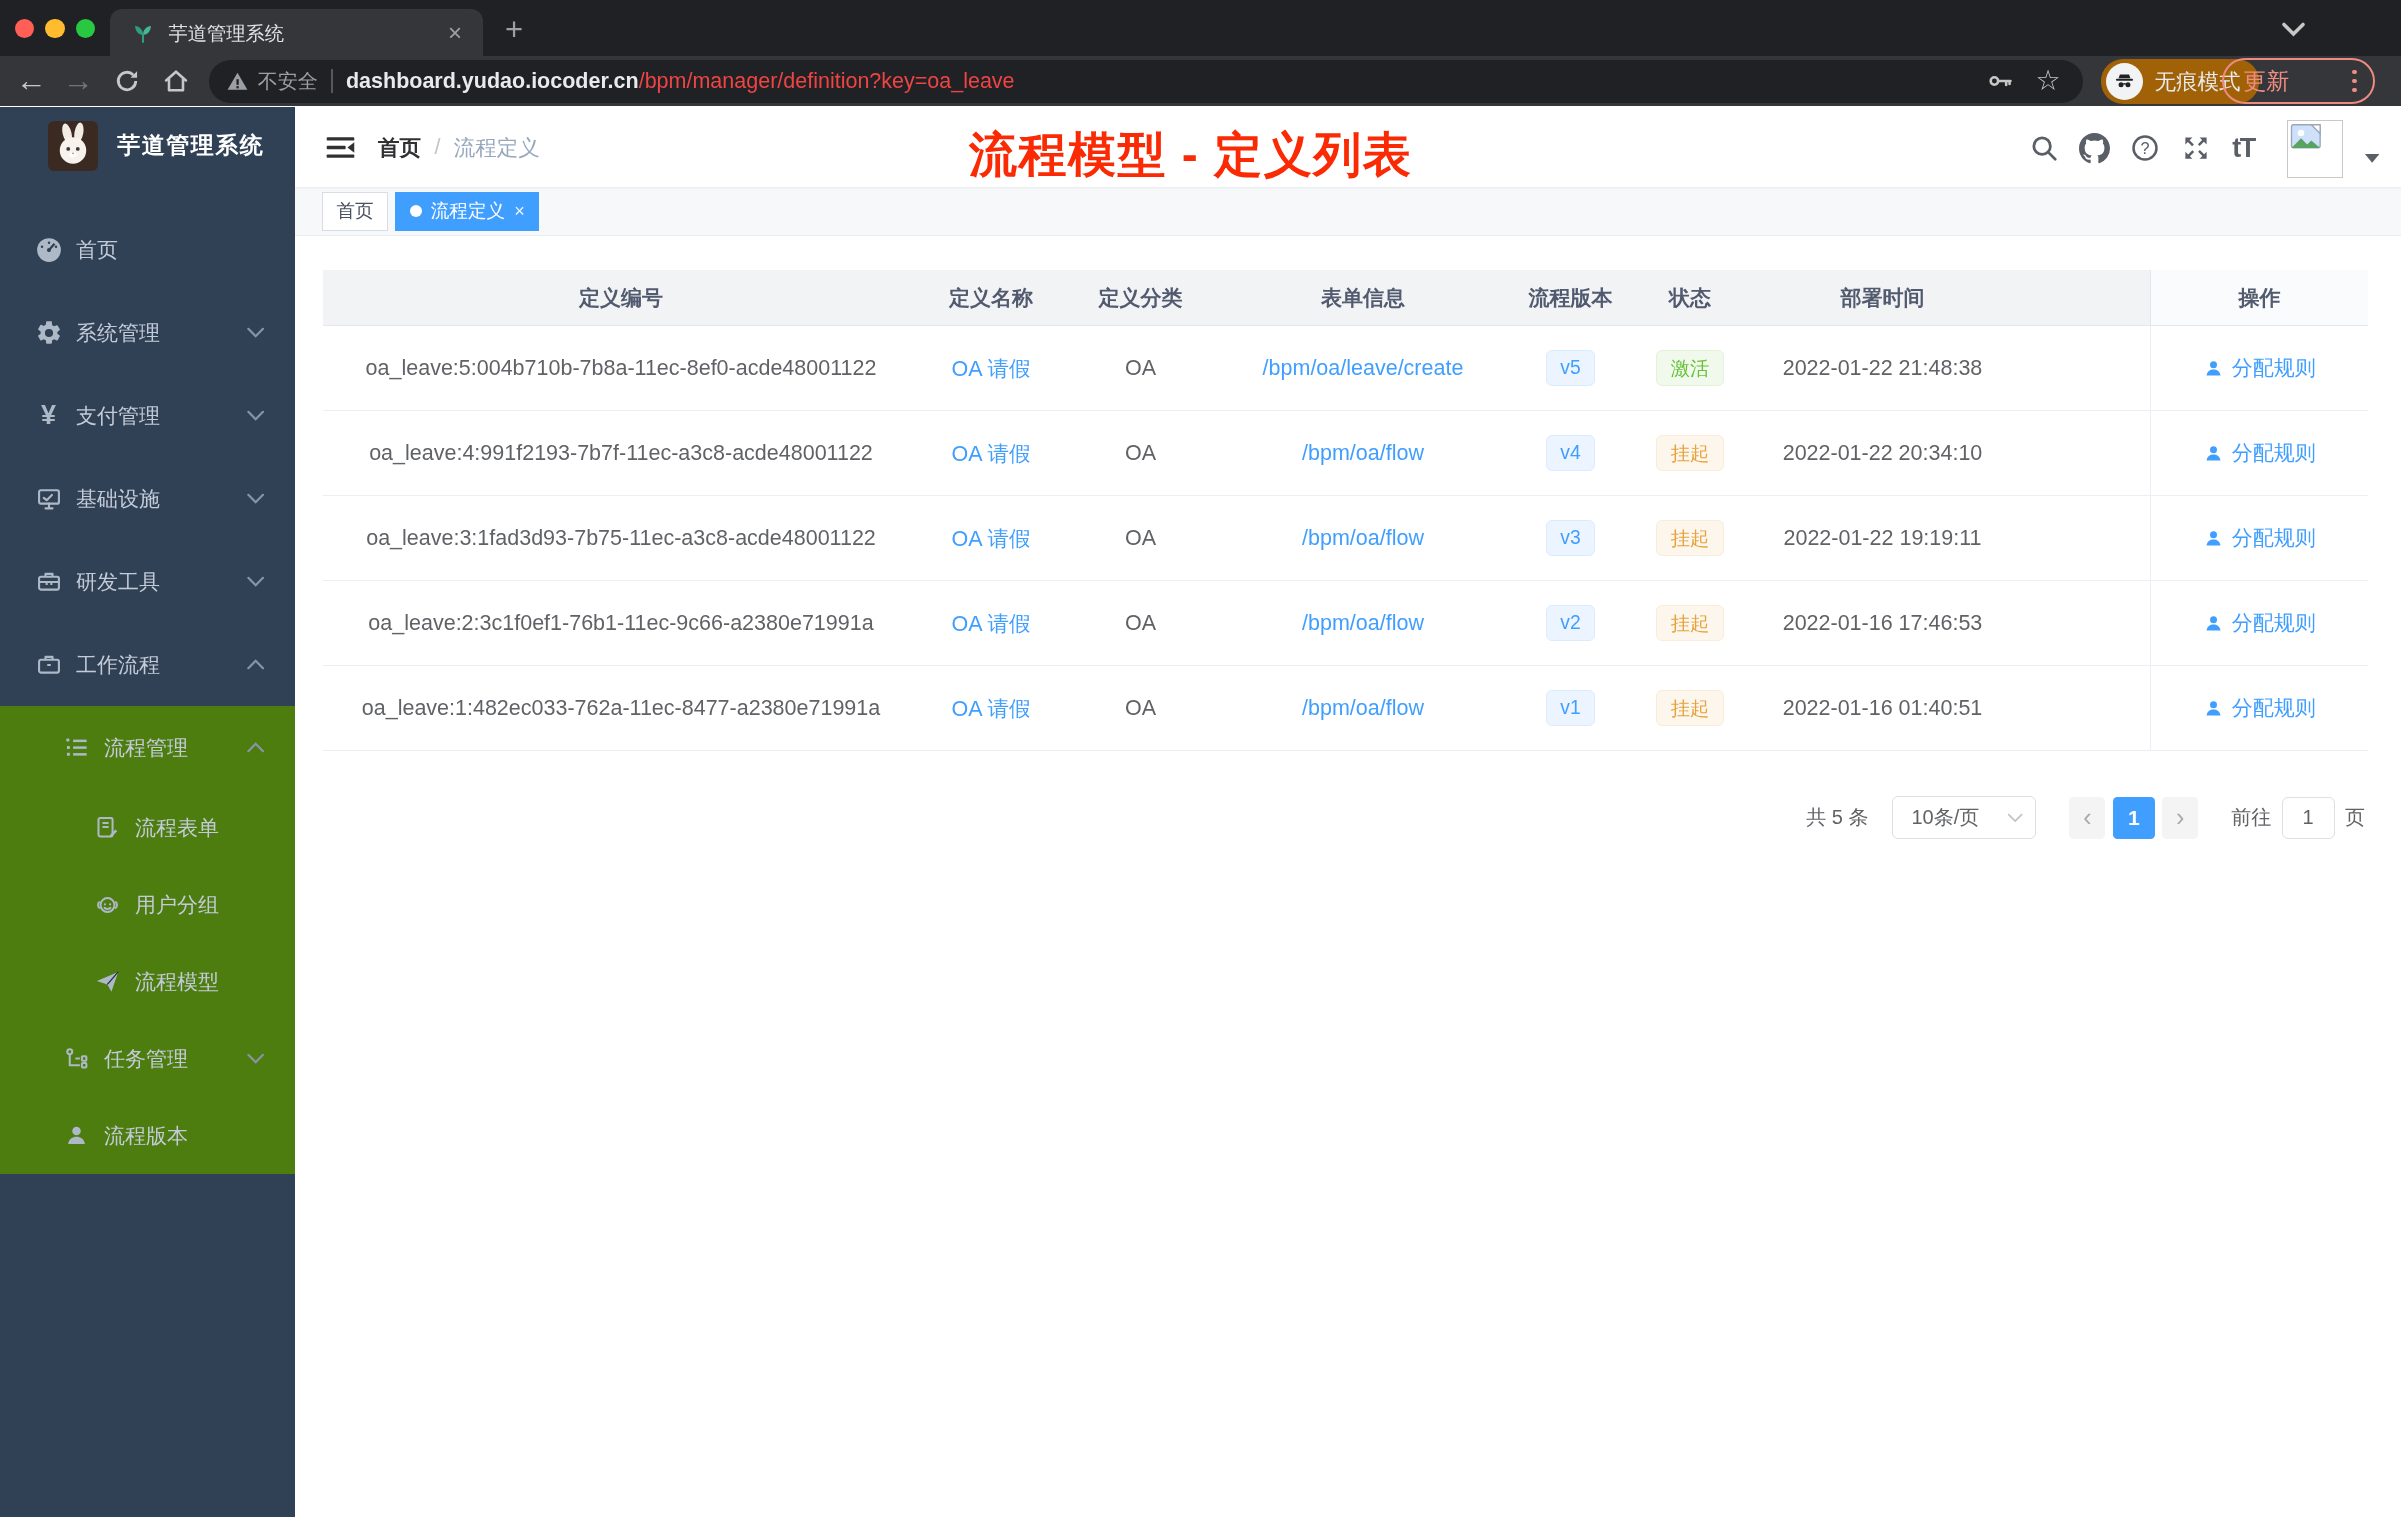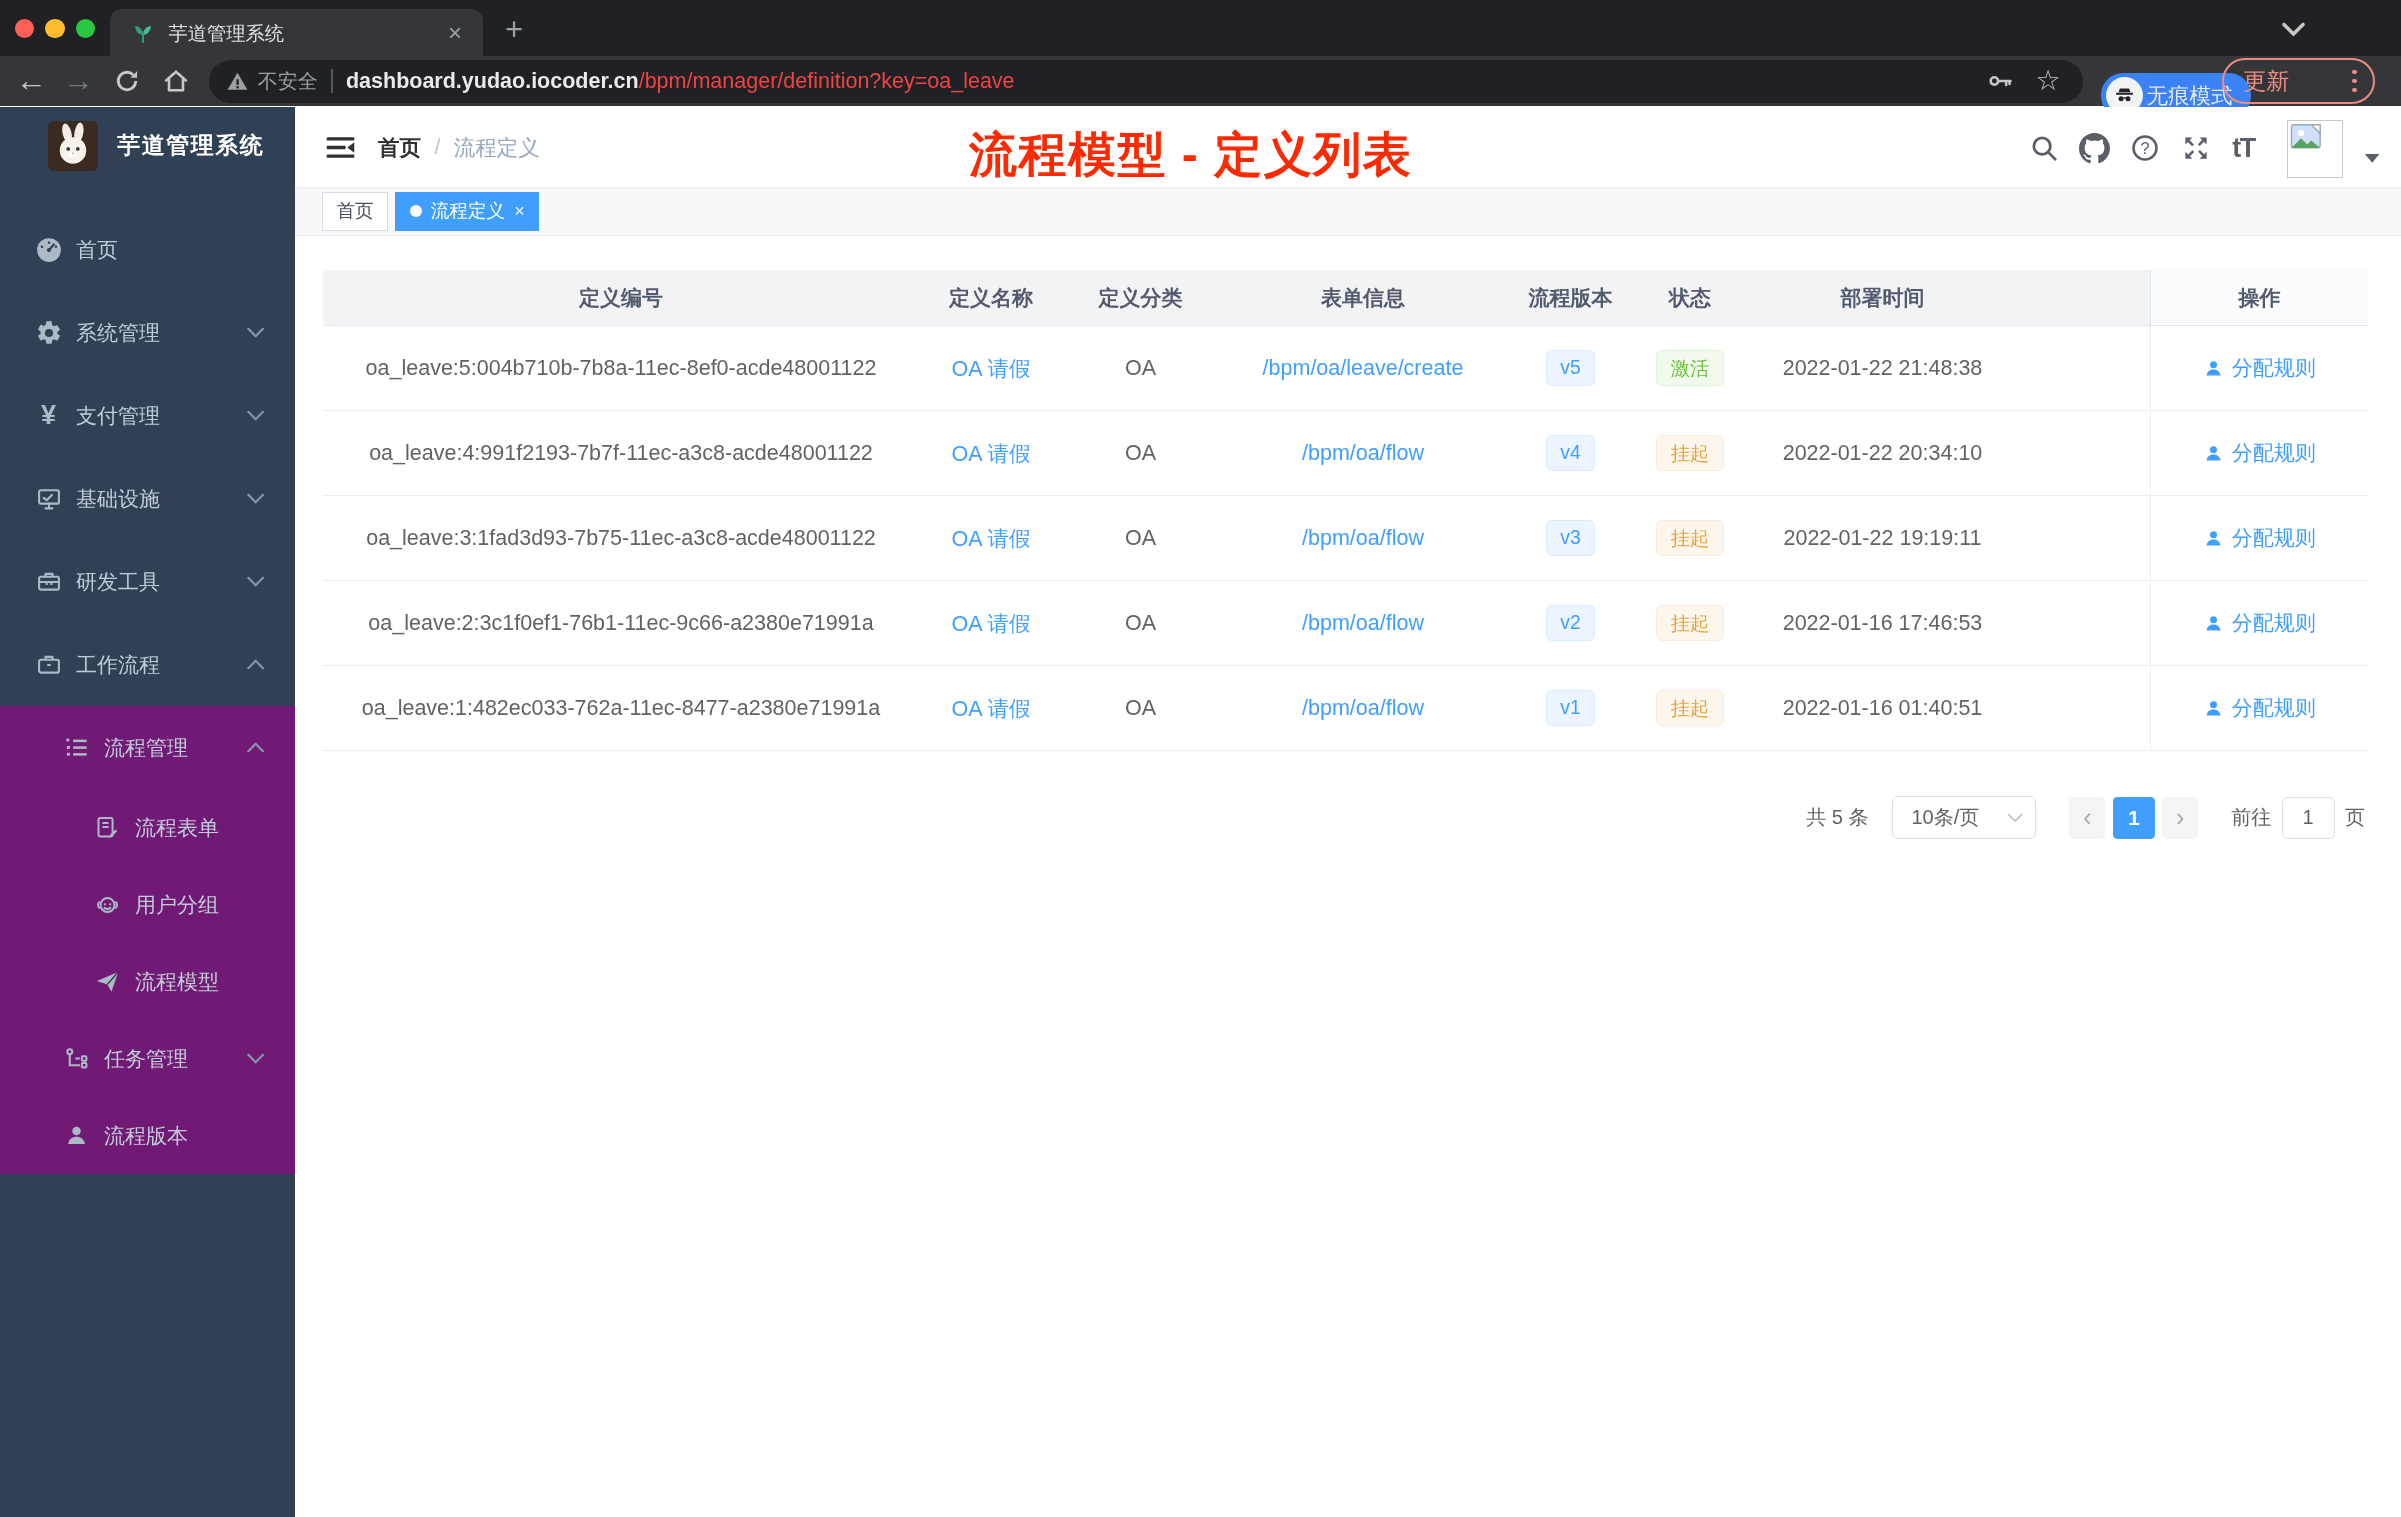--- a/index.html
+++ b/index.html
@@ -24,43 +24,43 @@
   .navglyph{position:absolute;top:0;height:50px;display:flex;align-items:center;justify-content:center;
             width:39px;color:#c7c7c7;font-size:31px;}
   .urlpill{position:absolute;left:209px;top:3.7px;width:1874px;height:43px;border-radius:21.5px;background:#202124;
            display:flex;align-items:center;padding:0 16.3px;}
   .sec-label{color:#9aa0a6;font-size:20px;margin-left:7.4px;white-space:nowrap;}
   .pill-div{width:1.5px;height:24px;background:#55595e;margin:0 13.4px;}
   .url-host{color:#e8eaed;font-size:21.5px;font-weight:600;white-space:nowrap;}
   .url-path{color:#ef4444;font-size:21.5px;white-space:nowrap;}
   .pill-right{margin-left:auto;display:flex;align-items:center;gap:22px;padding-right:6px;}
   .star-glyph{color:#c7c7c7;font-size:28px;line-height:1;}
-  .incog-chip{position:absolute;left:2101px;top:17px;height:45px;border-radius:22px;background:#3b82f6;
-              display:flex;align-items:center;gap:4px;padding:0 18px 0 4.5px;}
+  .incog-chip{position:absolute;left:2101px;top:3px;height:45px;border-radius:22px;background:#a16207;
+              display:flex;align-items:center;gap:12px;padding:0 18px 0 4.5px;}
   .incog-circle{width:37px;height:37px;border-radius:50%;background:#f1f3f4;display:flex;align-items:center;justify-content:center;color:#202124;}
   .incog-label{color:#e8eaed;font-size:21.5px;white-space:nowrap;}
   .update-pill{position:absolute;left:2222px;top:2.2px;height:46px;width:153px;border-radius:23px;
                border:2.2px solid #ee8b80;display:flex;align-items:center;}
   .update-label{color:#f08d82;font-size:23px;margin-left:19.3px;}
   .kebab{margin-left:auto;margin-right:16.3px;display:flex;flex-direction:column;gap:4.5px;}
   .kebab i{width:4.5px;height:4.5px;border-radius:50%;background:#f08d82;display:block;}
 
   
   .app{position:absolute;left:0;top:107px;width:100%;height:1411px;display:flex;}
   .sidebar{width:295px;background:#304156;flex-shrink:0;color:#c3cbd8;}
   .logo-row{height:77px;display:flex;align-items:center;padding-left:48px;gap:19.3px;}
   .logo-img{width:50px;height:50px;border-radius:6px;overflow:hidden;flex-shrink:0;}
   .logo-title{color:#fff;font-size:23px;font-weight:700;letter-spacing:1.5px;white-space:nowrap;}
   .menu{margin-top:24px;}
   .mi{position:relative;display:flex;align-items:center;height:83px;font-size:21px;color:#c3cbd8;white-space:nowrap;}
   .mi .ic{width:31px;height:31px;display:flex;align-items:center;justify-content:center;color:#aeb9c7;flex-shrink:0;}
   .mi .lbl{margin-left:12px;}
   .mi .chev{position:absolute;right:30px;color:#8795a5;}
   .lvl0{padding-left:33px;}
-  .submenu{background:#701a75;}
+  .submenu{background:#4d7c0f;}
   .lvl1{padding-left:61px;}
   .lvl2{padding-left:92px;height:77px;}
   .h104{height:77px;}
   .yen-glyph{font-size:27px;font-weight:700;color:#aeb9c7;}
 
   .main{flex:1;position:relative;background:#fff;min-width:0;}
   .appheader{position:relative;height:80px;background:#fff;box-shadow:0 0.7px 3px rgba(0,21,41,.08);}
   .hamburger{position:absolute;left:30px;top:24.5px;width:31px;height:31px;color:#303133;}
   .breadcrumb{position:absolute;left:83px;top:0;height:80px;display:flex;align-items:center;gap:13.4px;font-size:21.5px;}
   .bc-home{color:#303133;font-weight:600;}

